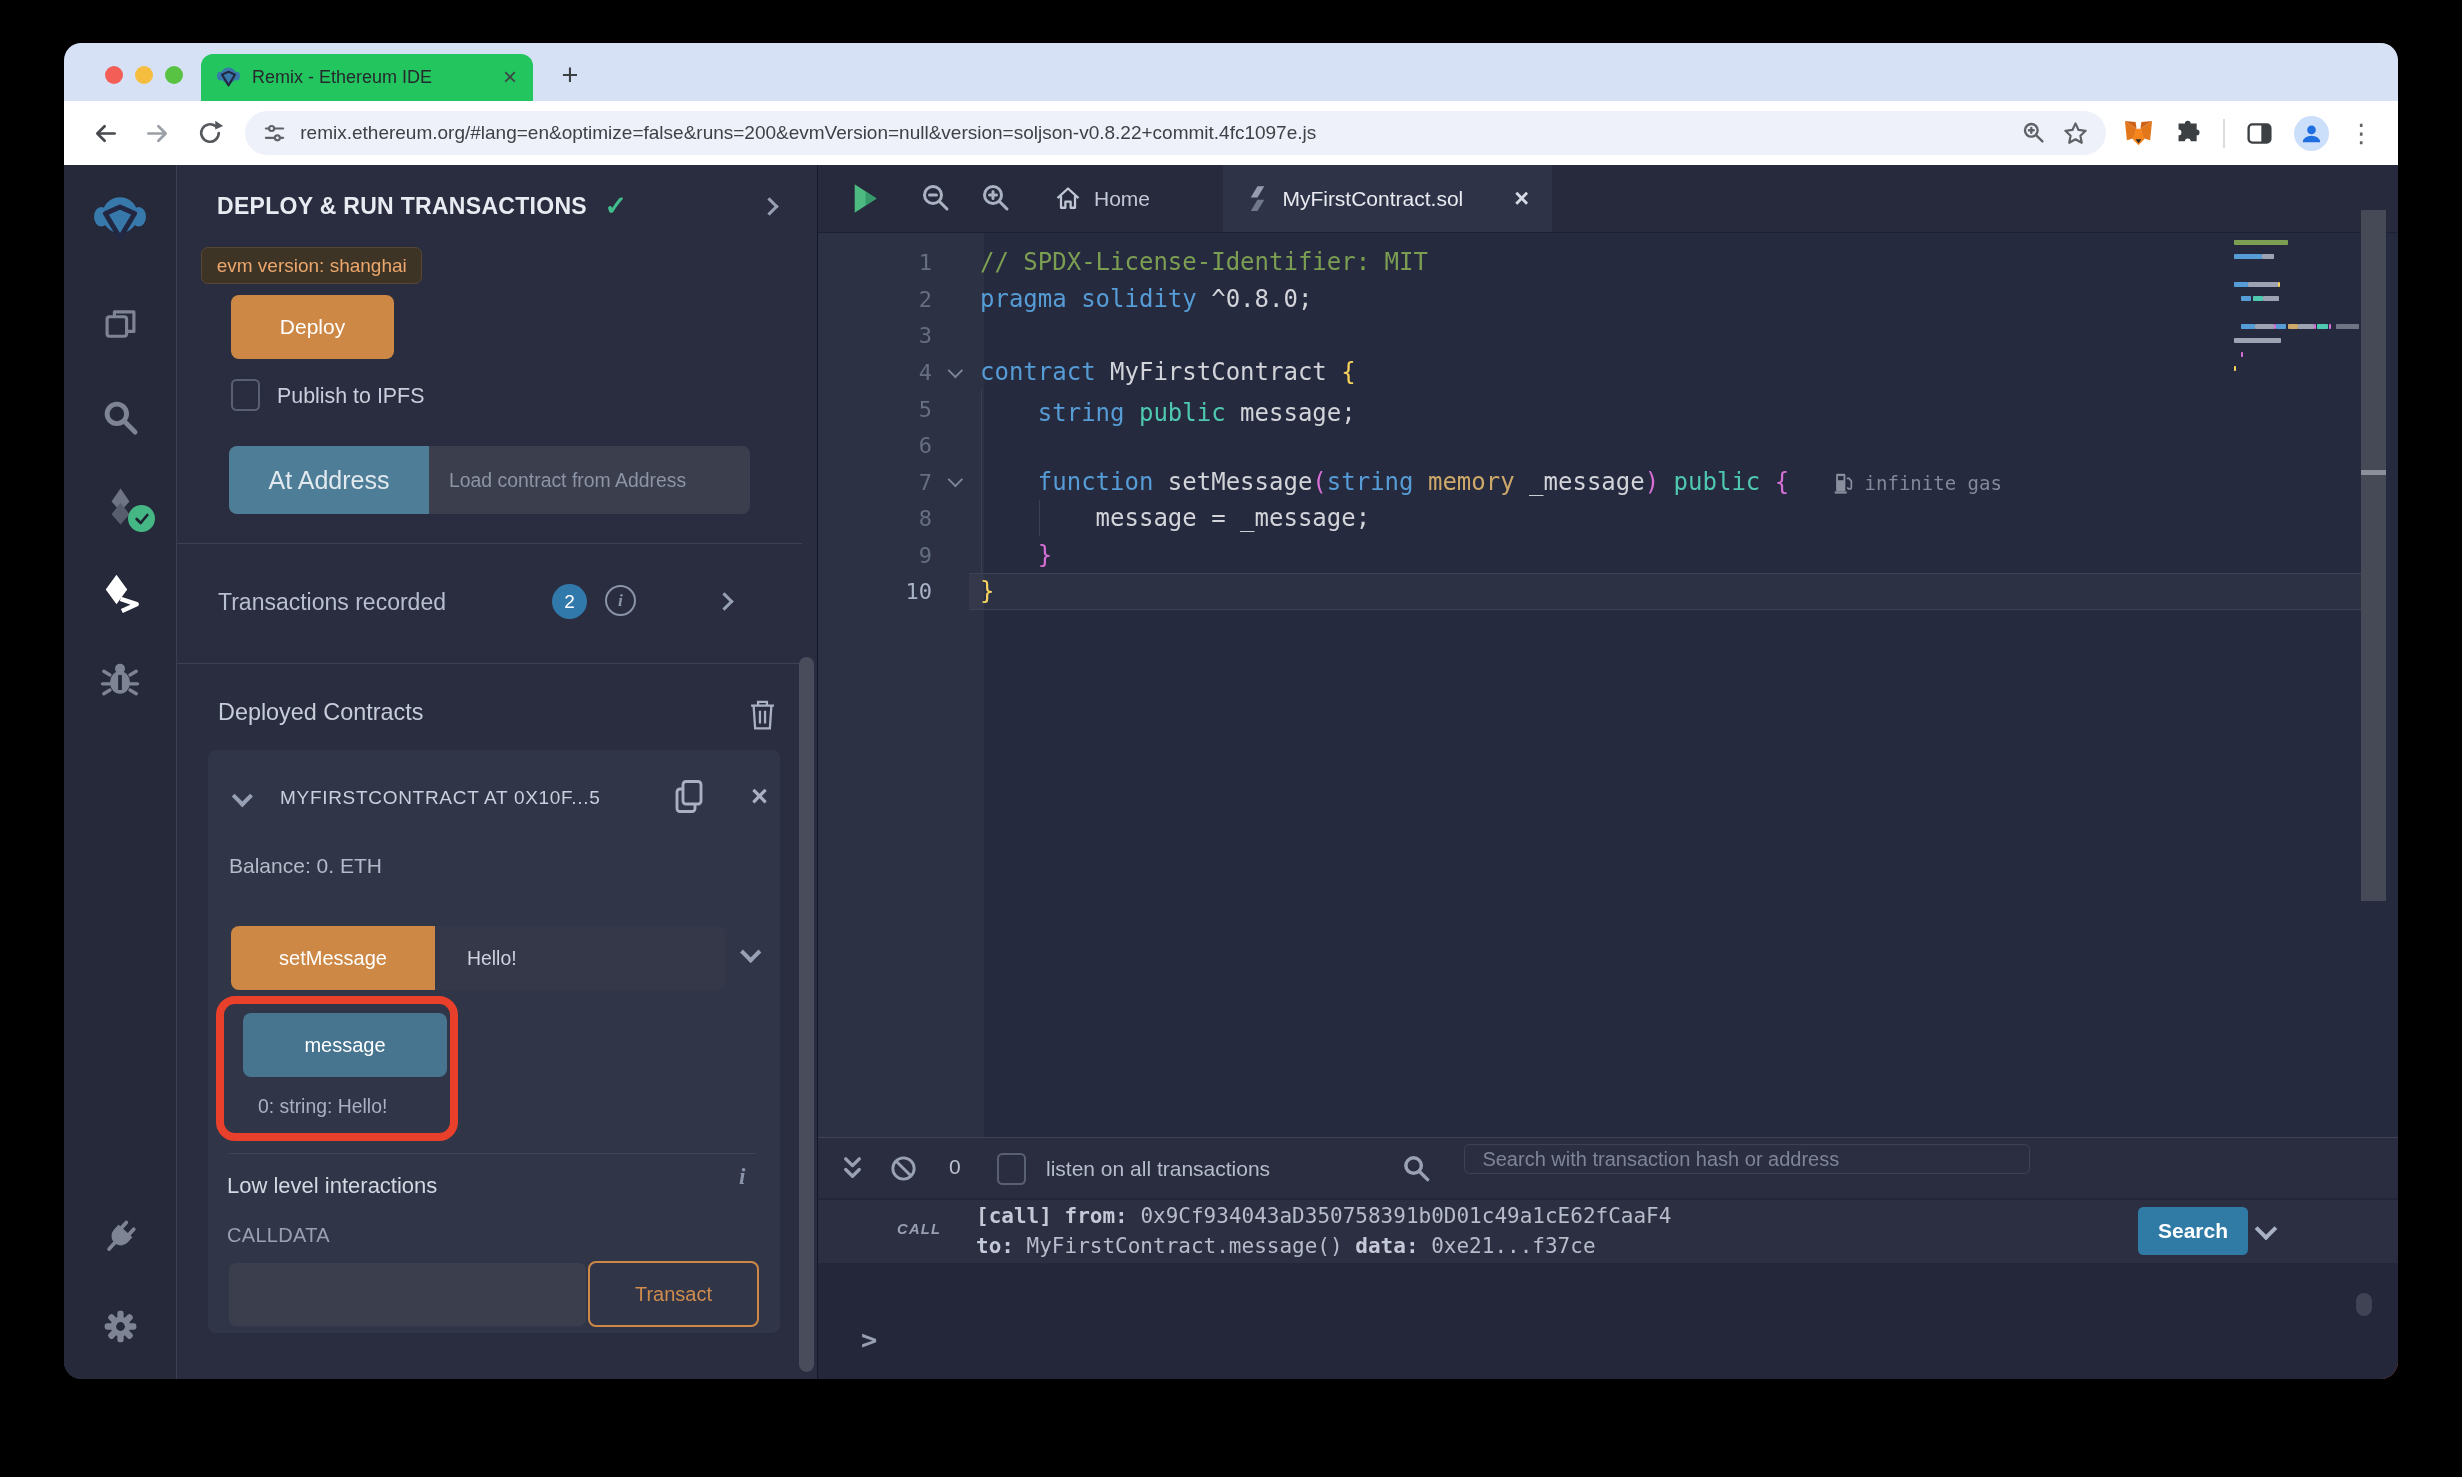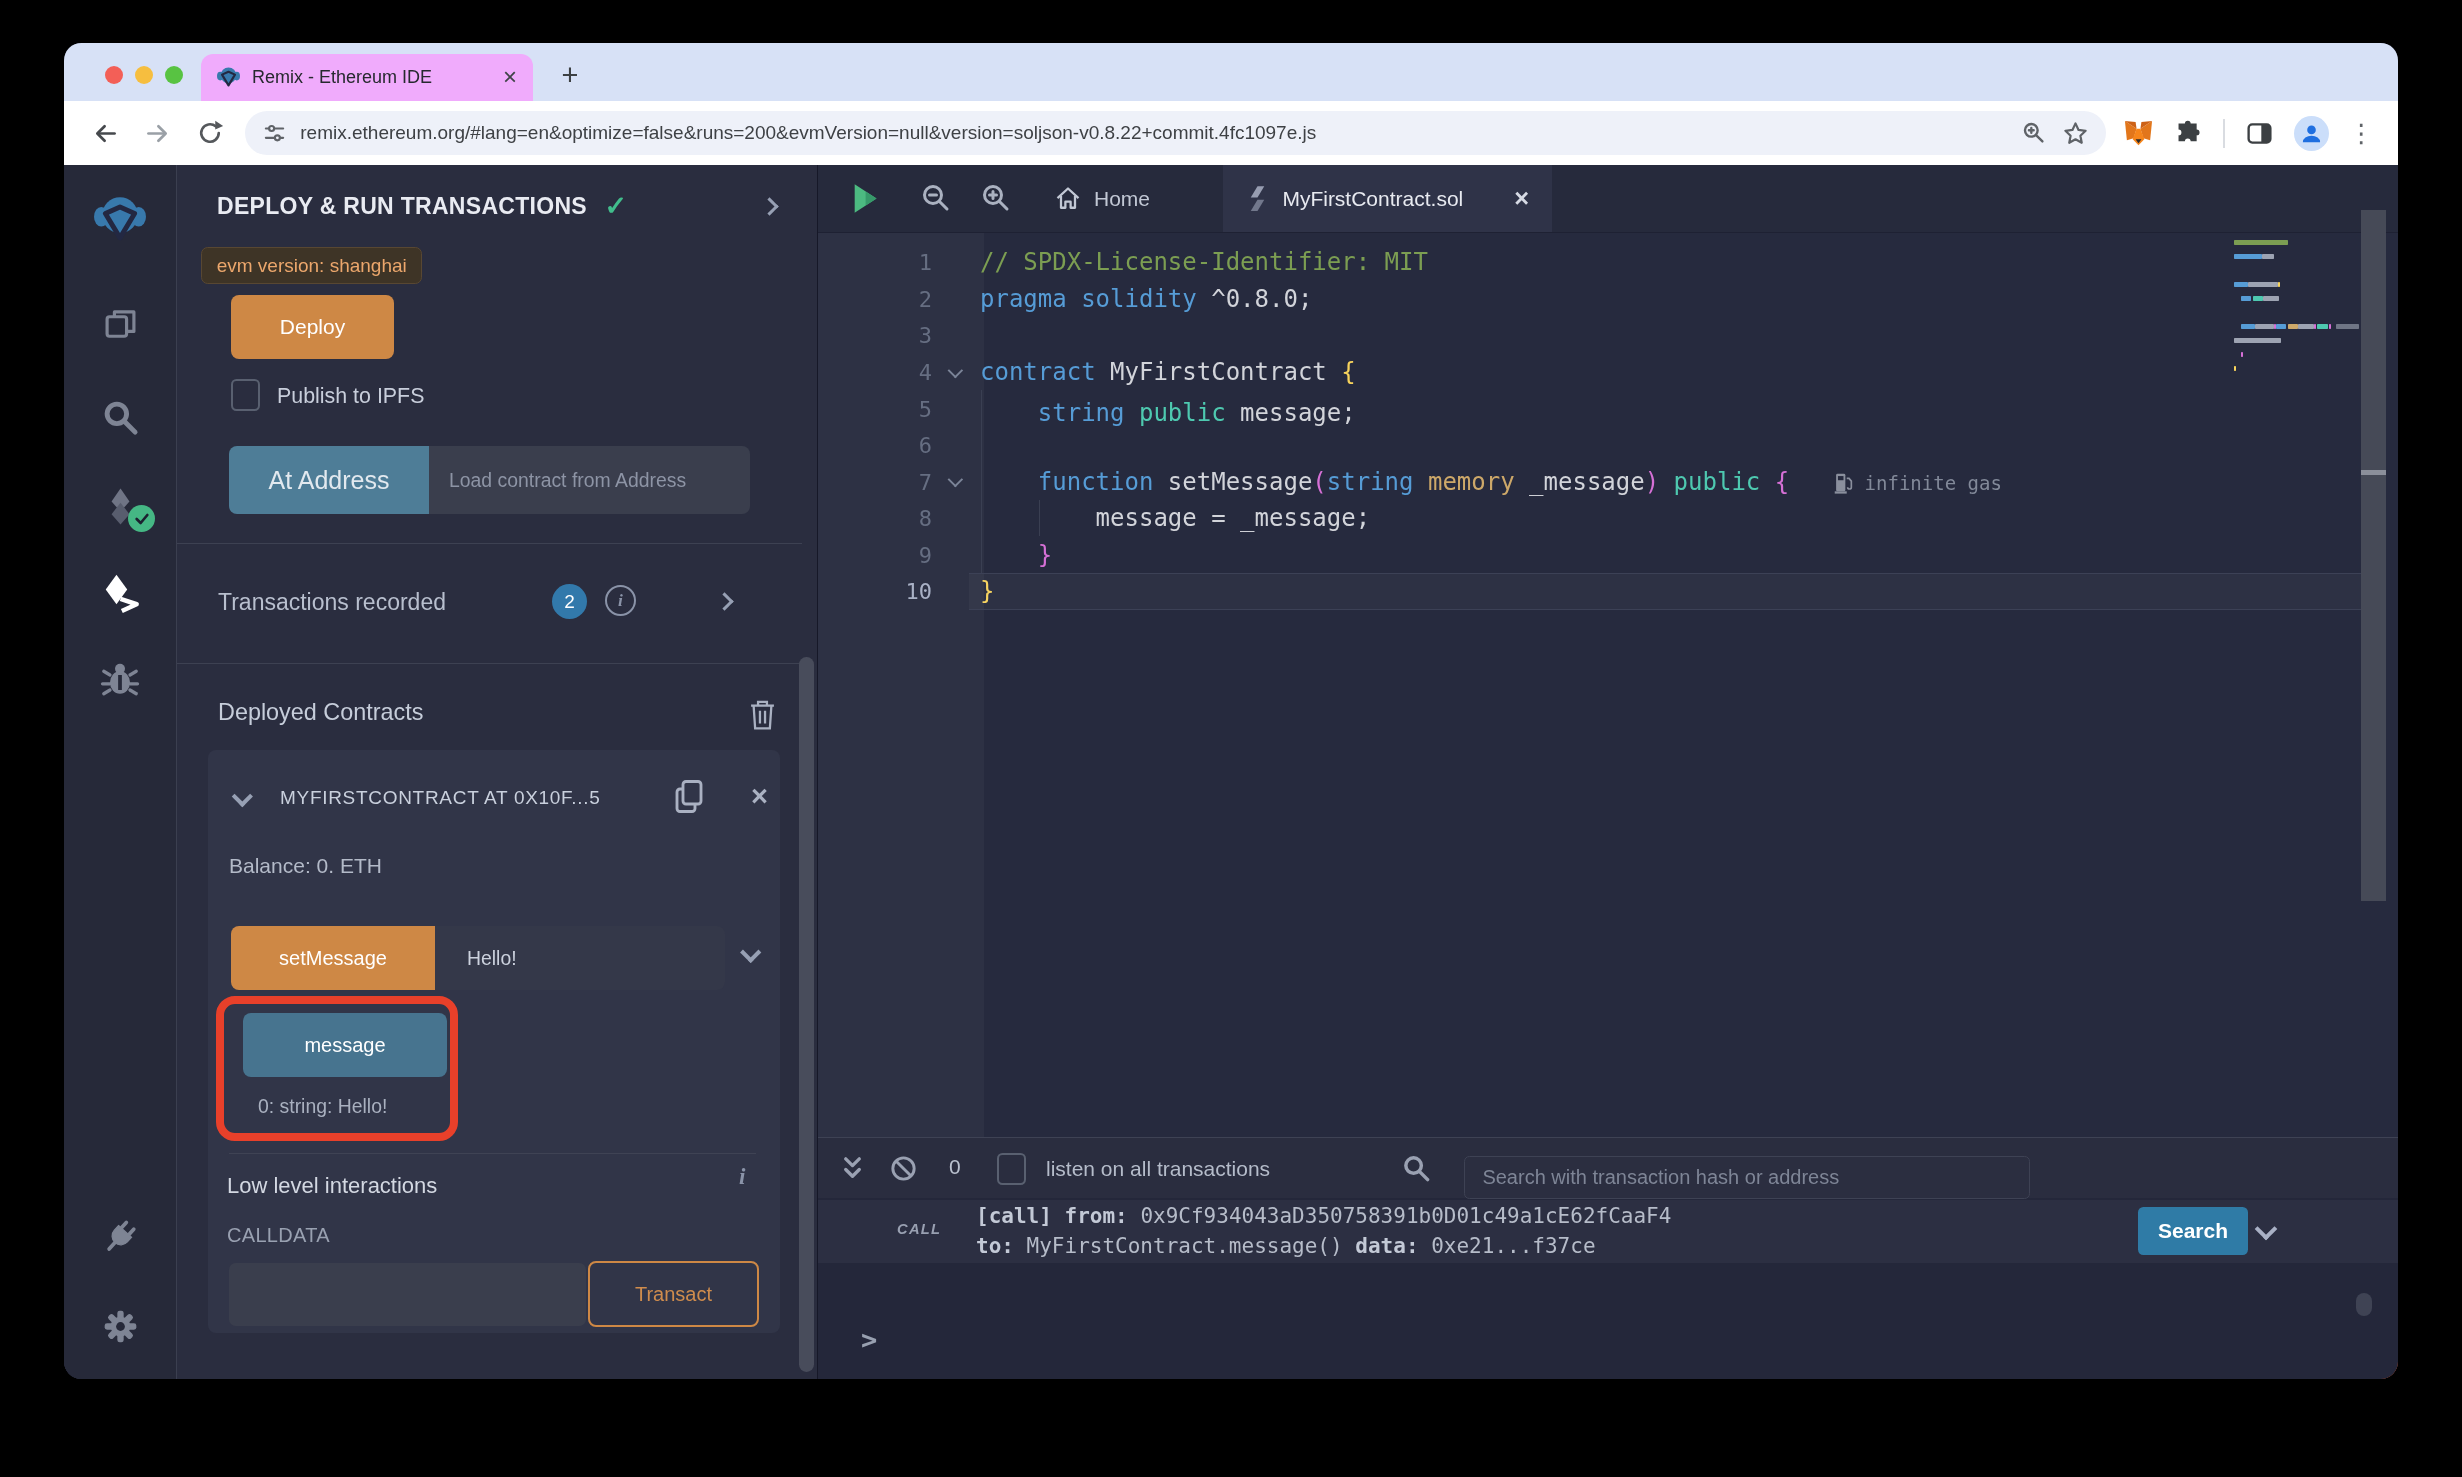--- a/index.html
+++ b/index.html
@@ -6,21 +6,21 @@
   .stage{position:relative;width:2462px;height:1477px;background:#000;overflow:hidden;
          font-family:"Liberation Sans",sans-serif;-webkit-font-smoothing:antialiased;}
   .abs{position:absolute;}
   svg{display:block;}
 
   
   .window{position:absolute;left:64px;top:43px;width:2334px;height:1336px;border-radius:17.4px;
           overflow:hidden;background:#2a2d3f;display:flex;flex-direction:column;}
   .tabstrip{position:relative;height:58px;background:#d7e1f6;flex:none;}
   .tl{position:absolute;top:23.4px;width:18px;height:18px;border-radius:50%;}
-  .tab{position:absolute;left:137px;top:10.7px;width:332px;height:47px;background:#f0abfc;
+  .tab{position:absolute;left:137px;top:10.7px;width:332px;height:47px;background:#22c55e;
        border-radius:12px 12px 0 0;display:flex;align-items:center;padding:0 16px;box-sizing:border-box;}
   .tabtitle{font-size:18px;color:#26292e;flex:1;margin-left:12px;white-space:nowrap;overflow:hidden;}
   .tabclose{font-size:24px;color:#3f4347;line-height:1;}
   .newtab{position:absolute;left:484px;top:10px;width:44px;height:44px;border-radius:50%;
           display:flex;align-items:center;justify-content:center;font-size:29px;color:#3c4043;}
   .toolbar{height:64px;background:#fff;display:flex;align-items:center;flex:none;padding:0 24px;gap:17.4px;}
   .navic{flex:none;display:flex;align-items:center;justify-content:center;width:35px;height:35px;}
   .urlpill{flex:1;height:44px;background:#eef1f9;border-radius:22px;display:flex;align-items:center;
            padding:0 17.4px;gap:14.7px;min-width:0;}
   .urltext{font-size:19px;color:#3e4145;white-space:nowrap;overflow:hidden;flex:1;}
@@ -86,21 +86,21 @@
   .mini-line{position:absolute;left:0;height:4.7px;white-space:nowrap;}
   .mini-line span{display:inline-block;height:4.7px;border-radius:0.7px;}
   .edscroll{position:absolute;left:1543px;top:45px;width:25.4px;height:691px;background:#464a57;}
   .edscroll .band{position:absolute;left:0;width:25.4px;top:260px;height:5.4px;background:#8b8f9a;}
 
   
   .terminal{position:relative;height:241px;flex:none;background:#24273a;border-top:1.3px solid #3e4254;}
   .ttop{position:absolute;left:0;top:0;right:0;height:60px;background:#2a2d3f;}
   .tlabel{font-size:21px;color:#b5bcca;}
   .tcount{font-size:21px;color:#bac1cf;}
-  .tsearch{position:absolute;left:646px;top:18px;width:566px;height:43px;box-sizing:border-box;background:#2b2e40;
+  .tsearch{position:absolute;left:646px;top:6px;width:566px;height:30px;box-sizing:border-box;background:#2b2e40;
            border:1.3px solid #3e4254;border-radius:5.4px;color:#c6ccd8;font-size:20px;padding:0 17.4px;outline:none;
            font-family:"Liberation Sans",sans-serif;}
   .tsearch::placeholder{color:#7e8596;}
   .logblock{position:absolute;left:0;top:62px;right:0;height:63px;background:#2c2f42;}
   .calltag{position:absolute;left:79px;top:21.4px;font-size:14.7px;font-weight:700;font-style:italic;
            color:#99a0b1;letter-spacing:1.3px;}
   .loglines{position:absolute;left:158px;top:1.3px;font-family:"DejaVu Sans Mono",monospace;font-size:21px;
             color:#b6bcc9;line-height:30px;white-space:pre;}
   .loglines b{font-weight:700;color:#c3c9d6;}
   .debugbtn{position:absolute;left:1320px;top:7.4px;width:110px;height:48px;background:#2f7ba6;border-radius:5.4px;

